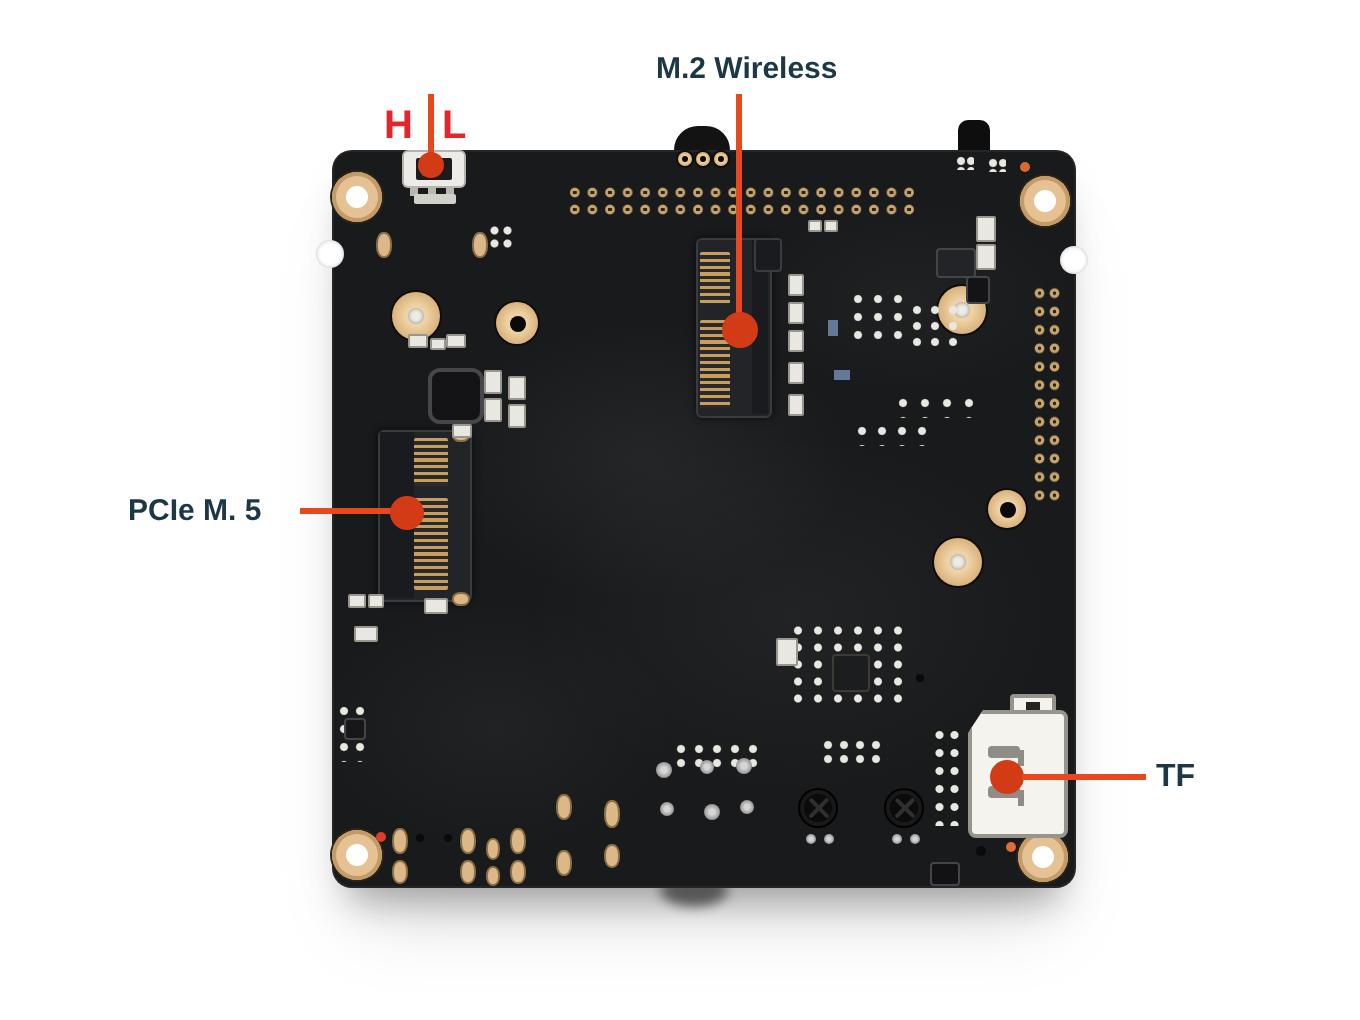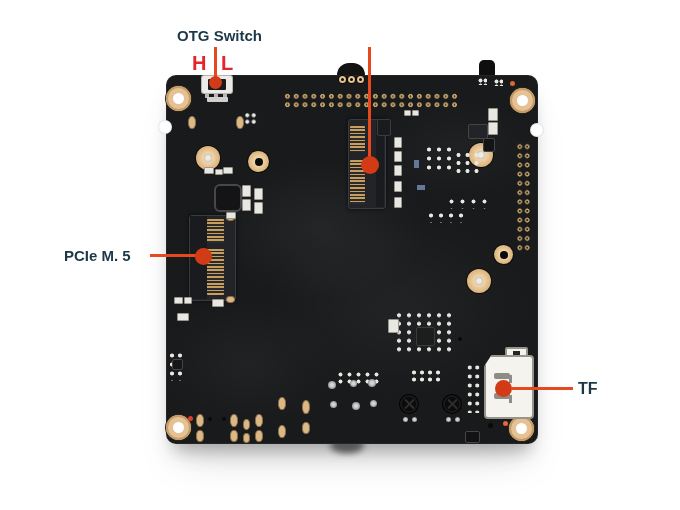--- a/index.html
+++ b/index.html
@@ -246,26 +246,26 @@
     <div class="goldoval" style="left:77px;top:344px;width:5px;height:9px;"></div>
     <div class="goldoval" style="left:77px;top:358px;width:5px;height:8px;"></div>
     <div class="goldoval" style="left:89px;top:339px;width:6px;height:11px;"></div>
     <div class="goldoval" style="left:89px;top:355px;width:6px;height:10px;"></div>
     <div class="goldoval" style="left:112px;top:322px;width:6px;height:11px;"></div>
     <div class="goldoval" style="left:112px;top:350px;width:6px;height:11px;"></div>
     <div class="ldot" style="left:42px;top:342px;width:4px;height:4px;background:#0a0a0a;"></div>
     <div class="ldot" style="left:56px;top:342px;width:4px;height:4px;background:#0a0a0a;"></div>
   </div>
 
-  <div class="abs lbl" style="left:177px;top:27px;">OTG Switch</div>
   <div class="abs hl" style="left:192px;top:52px;">H</div>
   <div class="abs hl" style="left:221px;top:52px;">L</div>
   <div class="abs leader" style="left:214px;top:47px;width:3px;height:33px;"></div>
   <div class="abs ldot" style="left:209px;top:76px;width:13px;height:13px;"></div>
 
+  <div class="abs lbl" style="left:328px;top:26px;">M.2 Wireless</div>
   <div class="abs leader" style="left:368px;top:47px;width:3px;height:118px;"></div>
   <div class="abs ldot" style="left:361px;top:156px;width:18px;height:18px;"></div>
 
   <div class="abs lbl" style="left:64px;top:247px;">PCIe M. 5</div>
   <div class="abs leader" style="left:150px;top:254px;width:53px;height:3px;"></div>
   <div class="abs ldot" style="left:195px;top:248px;width:17px;height:17px;"></div>
 
   <div class="abs ldot" style="left:495px;top:380px;width:17px;height:17px;"></div>
   <div class="abs leader" style="left:511px;top:387px;width:62px;height:3px;"></div>
   <div class="abs lbl tf-lbl" style="left:578px;top:380px;">TF</div>

